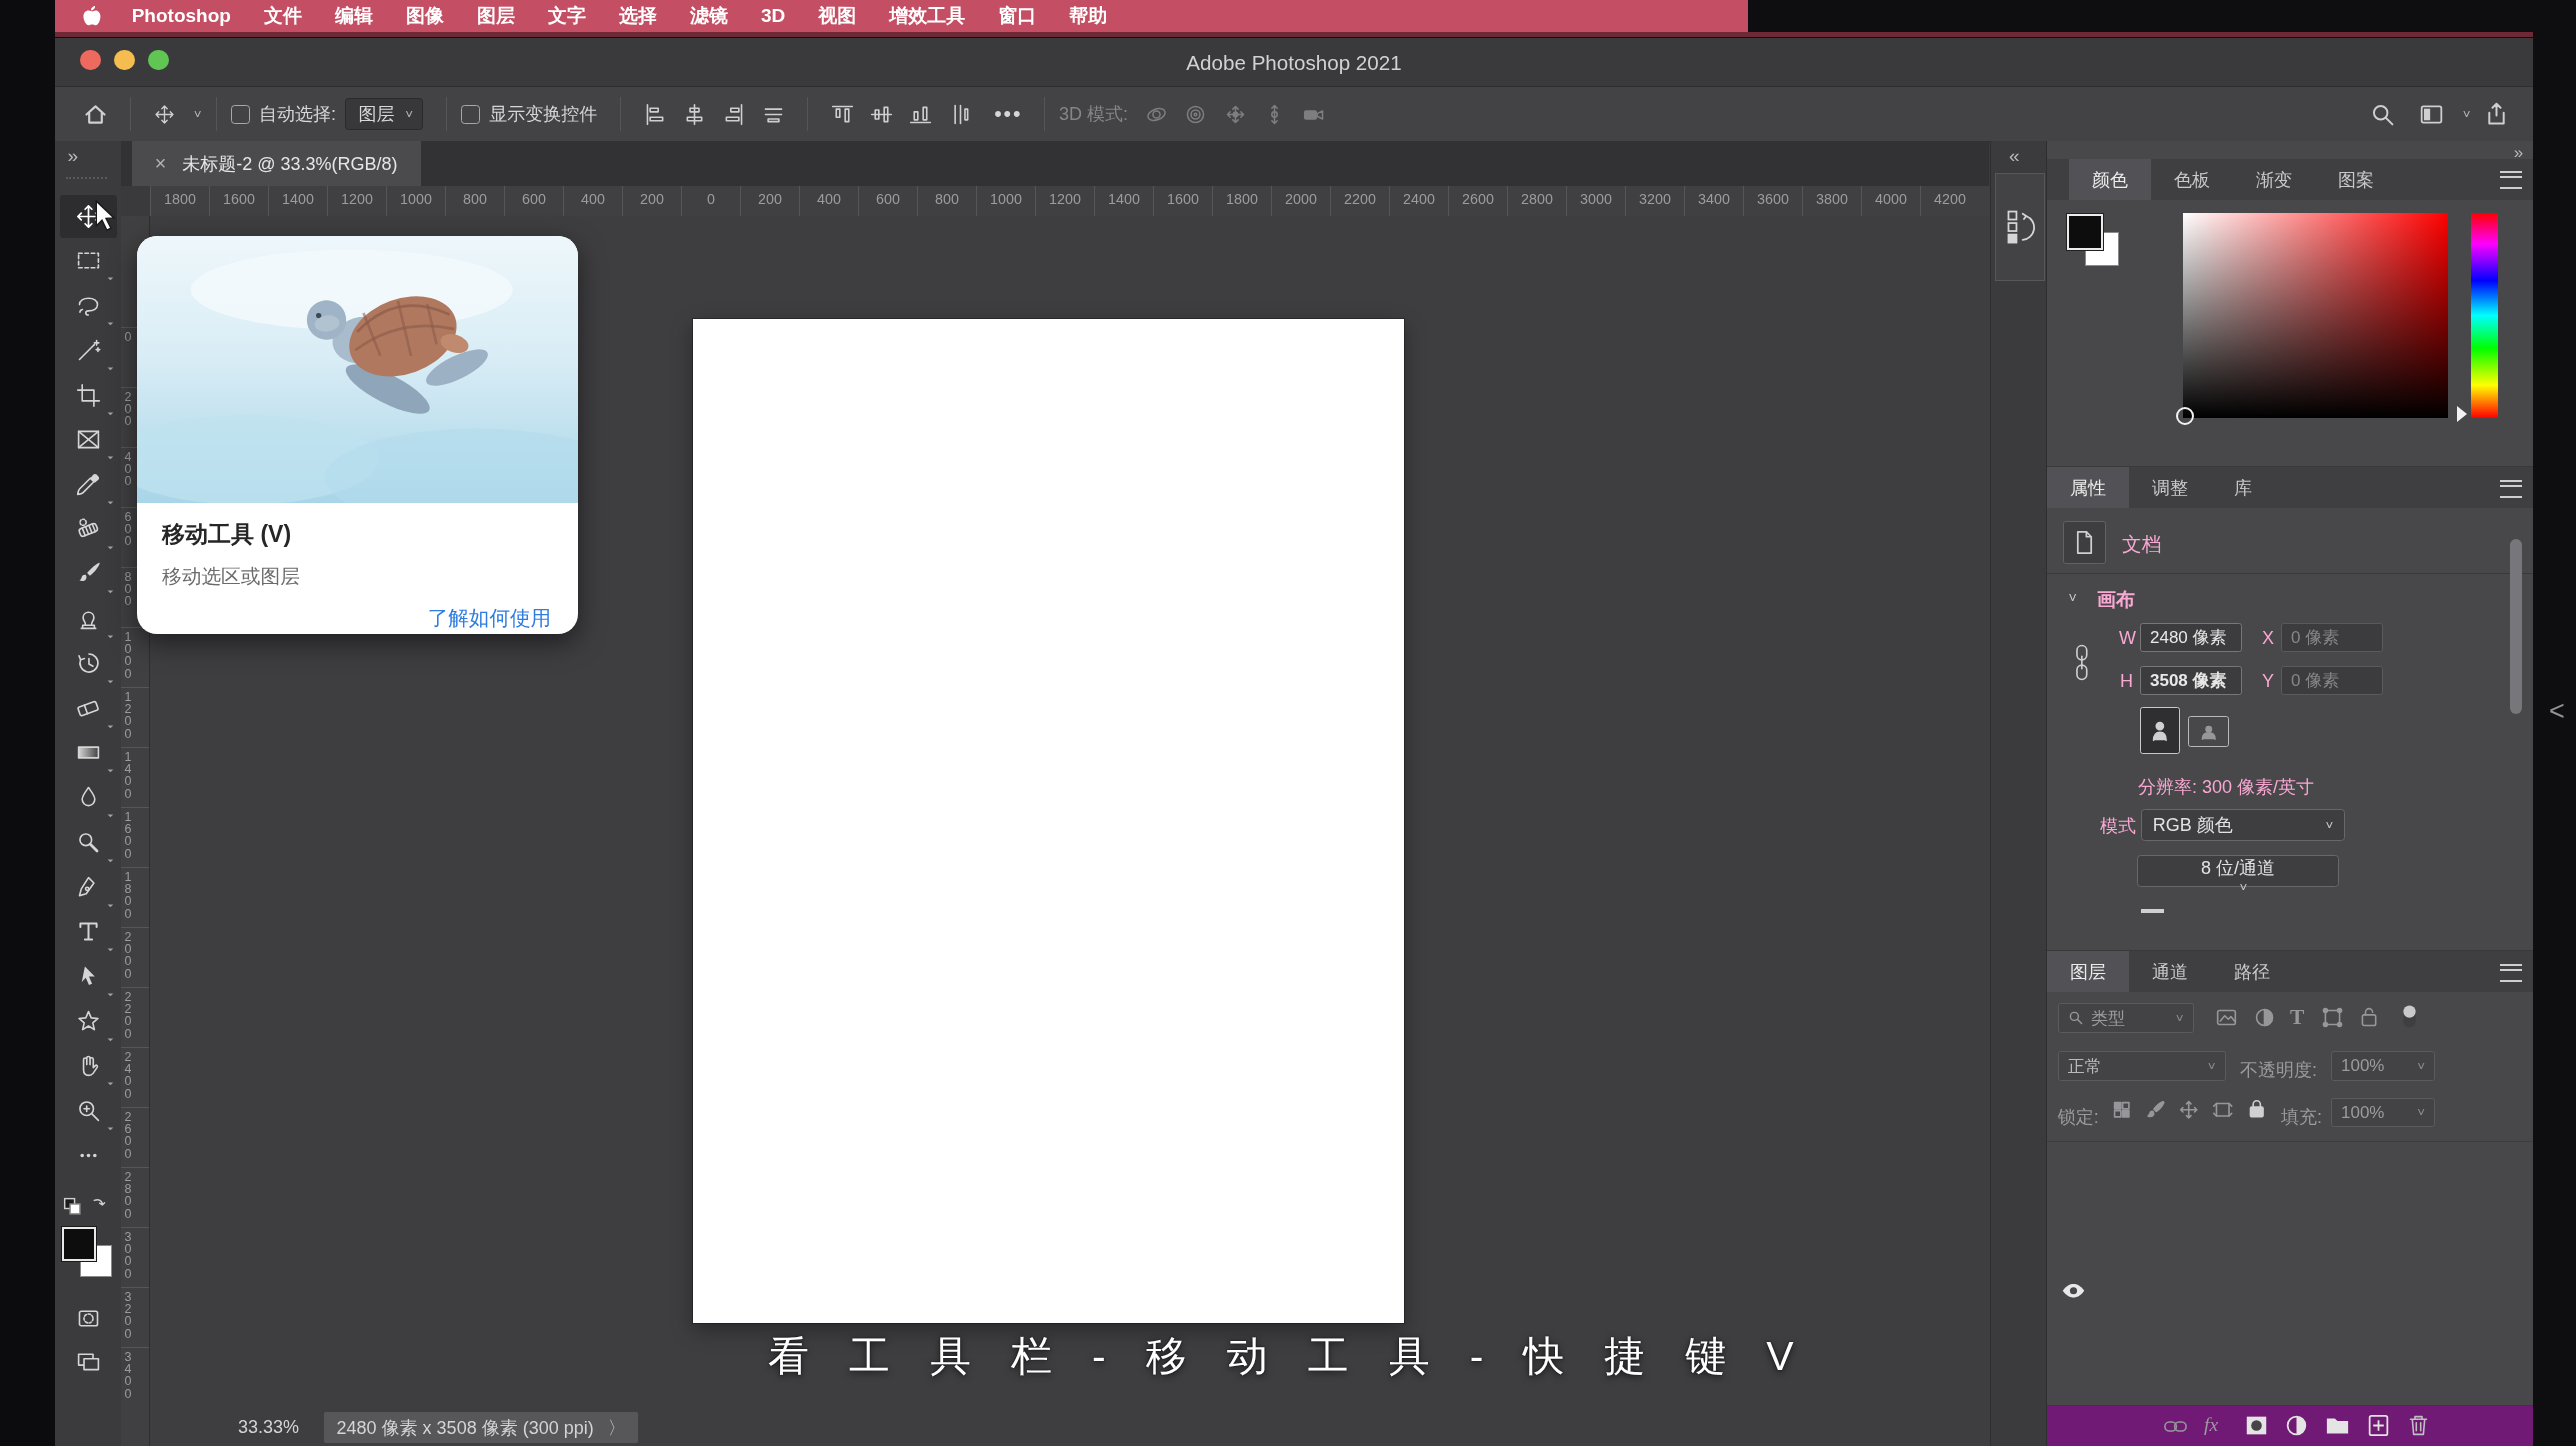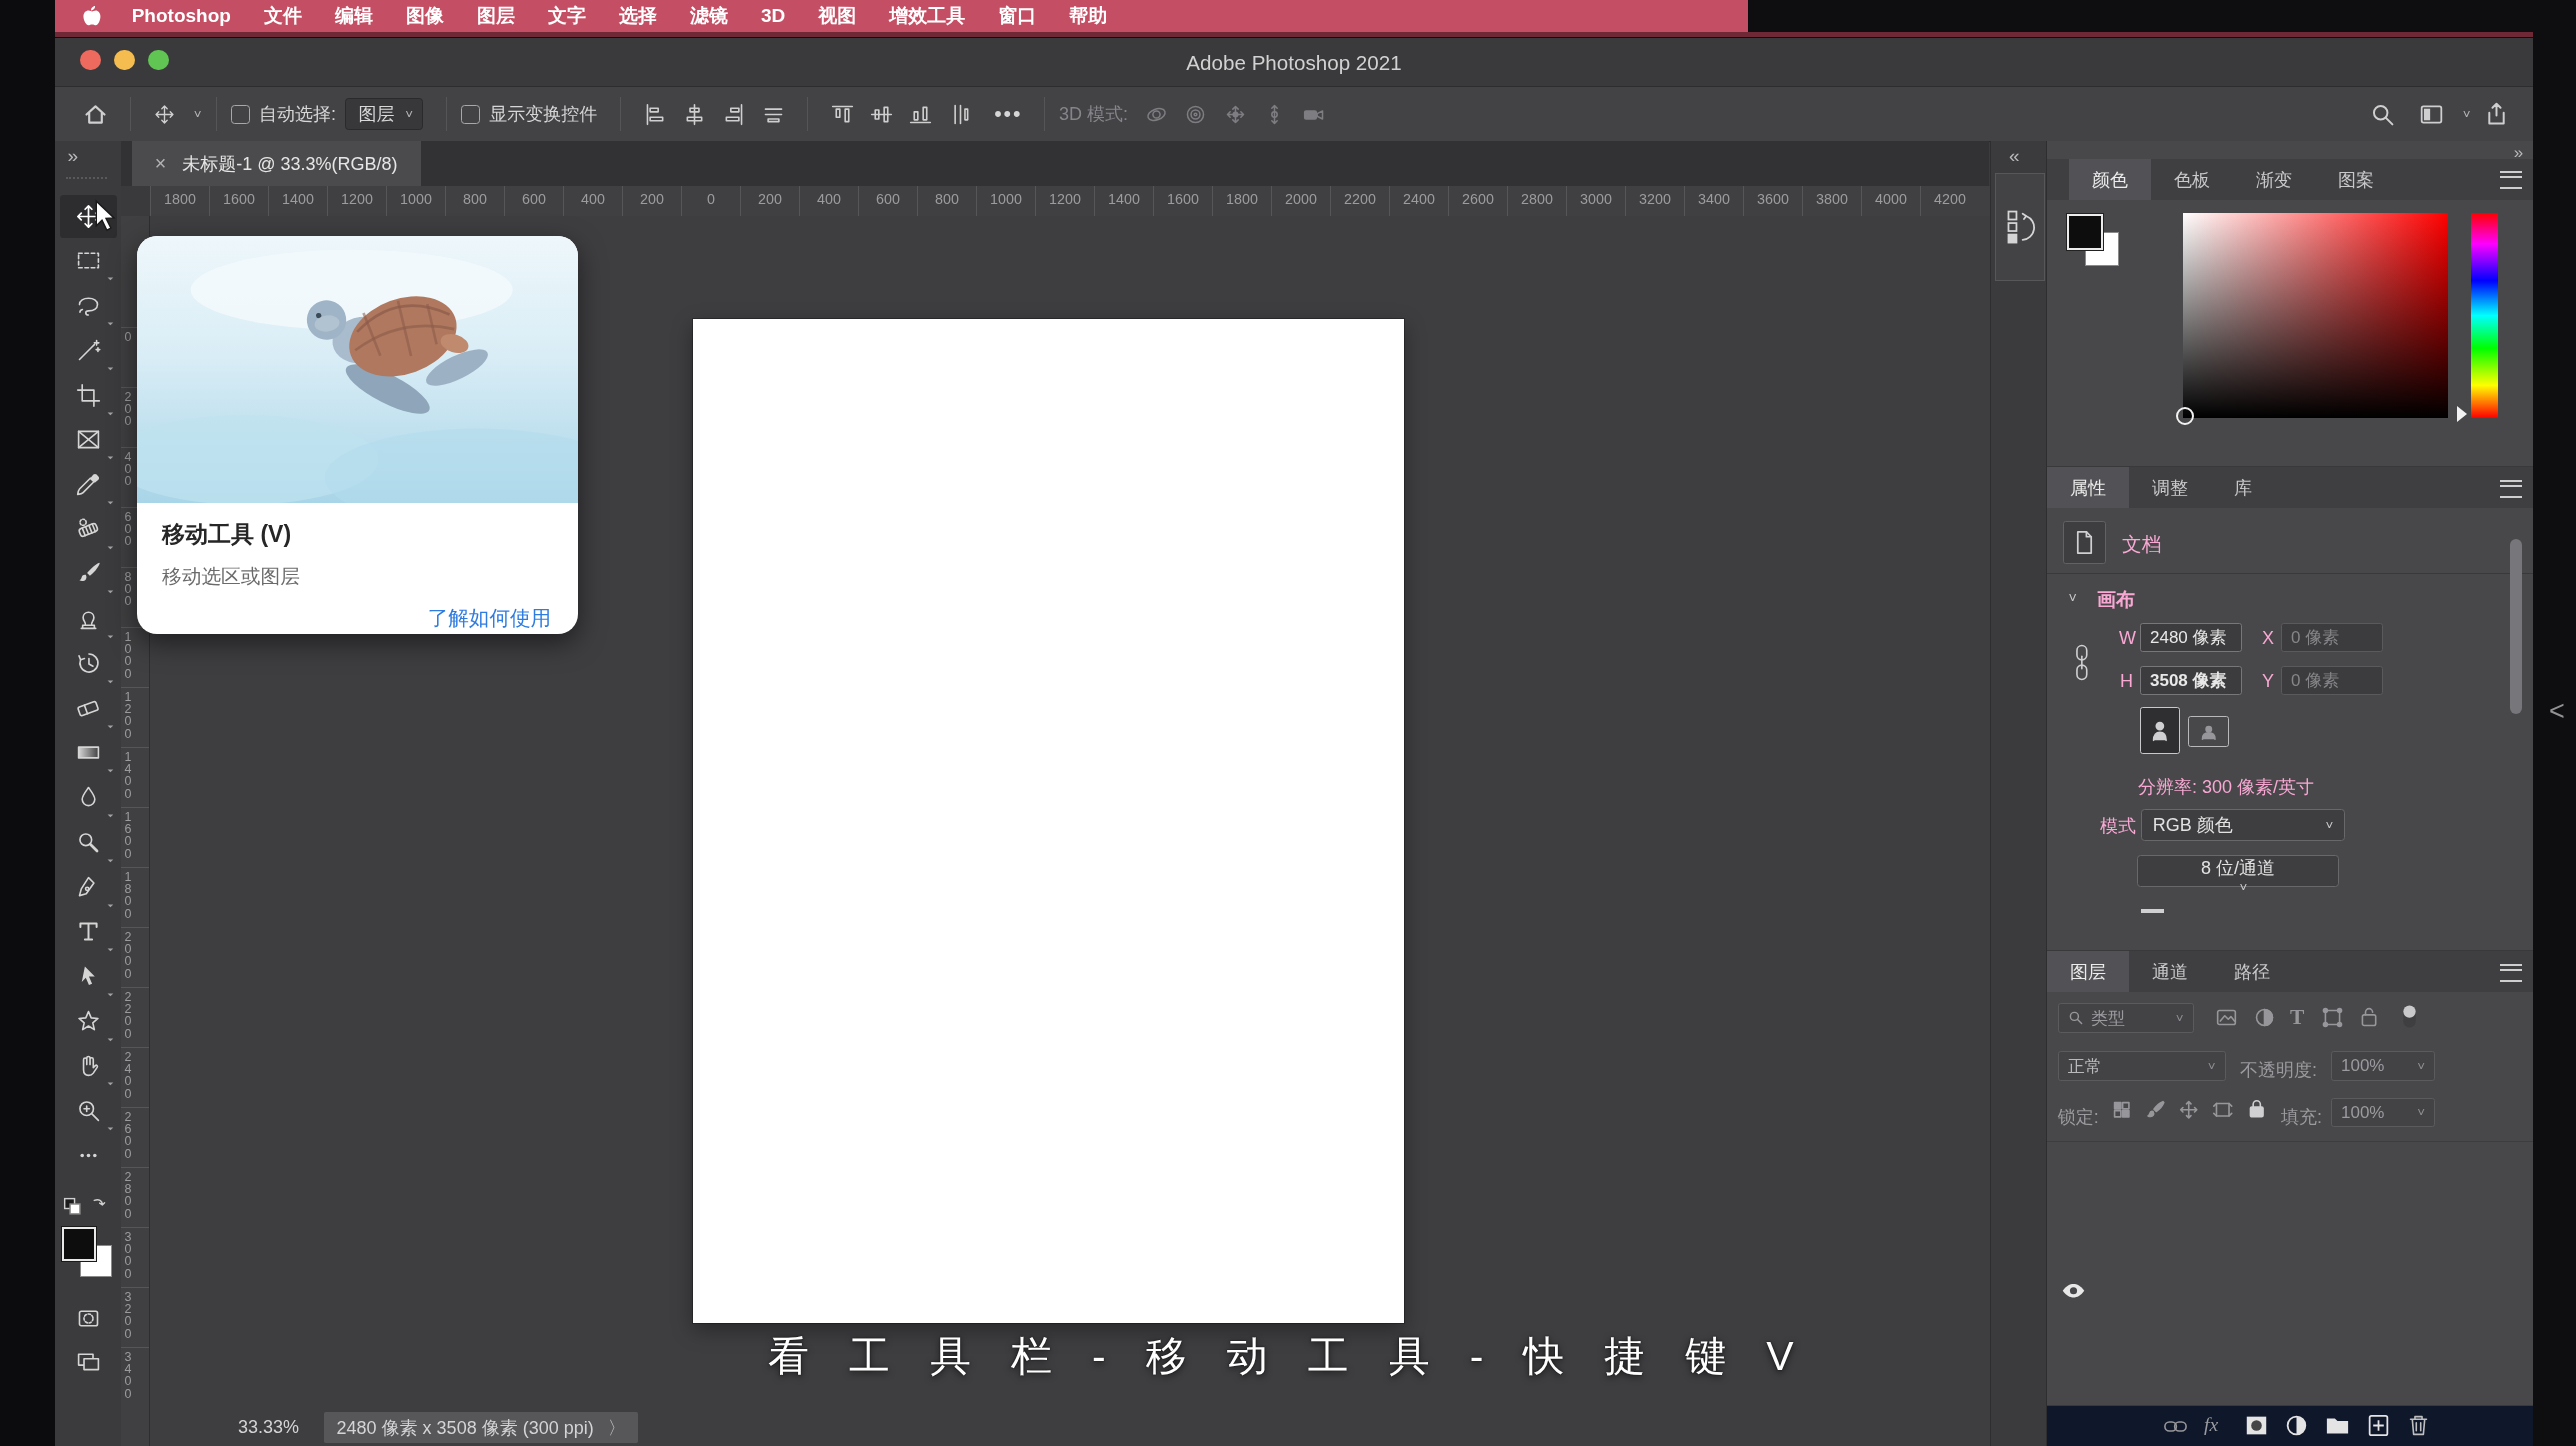--- a/index.html
+++ b/index.html
@@ -415,21 +415,21 @@
         <svg width="27" height="27" viewBox="0 0 30 30">
             <rect x="4" y="7" width="16" height="12"></rect>
             <rect x="10" y="12" width="16" height="12" fill="#3b3b3d"></rect>
           </svg>
       </div>
     </div>
 
     <div class="tabbar">
       <div class="doctab">
         <span class="x">×</span>
-        <span>未标题-1 @ 33.3%(RGB/8)</span>
+        <span>未标题-2 @ 33.3%(RGB/8)</span>
       </div>
     </div>
 
     <div class="ruler-corner"></div>
     <div class="ruler-h">
 
     <span>1800</span>
         <span>1600</span>
         <span>1400</span>
         <span>1200</span>
@@ -707,21 +707,21 @@
         </div>
 
         <div class="abs" style="left:0;top:190px;width:100%;border-top:0.9px solid #3d3d40;"></div>
         <div class="abs" style="left:12.5px;top:329px;">
           <svg width="27" height="21.5" viewBox="0 0 30 24">
               <path d="M3 12C7 6.5 11 4.5 15 4.5S23 6.5 27 12c-4 5.5-8 7.5-12 7.5S7 17.5 3 12z" fill="#e8e8e8"></path>
               <circle cx="15" cy="12" r="4" fill="#47474a"></circle>
             </svg>
         </div>
 
-        <div class="abs" style="left:0;bottom:0;width:100%;height:41px;background:#0f172a;border-top:0.9px solid #39393c;">
+        <div class="abs" style="left:0;bottom:0;width:100%;height:41px;background:#701a75;border-top:0.9px solid #39393c;">
           <span class="abs" style="left:116px;top:9px;"><svg class="pig" width="25" height="23" viewBox="0 0 28 26">
                 <rect x="2" y="8" width="13" height="10" rx="5"></rect>
                 <rect x="13" y="8" width="13" height="10" rx="5"></rect>
               </svg></span>
           <span class="abs" style="left:157px;top:7.2px;color:#9b9b9f;font-size:19.7px;font-style:italic;font-family:'Liberation Serif',serif;">fx</span>
           <span class="abs" style="left:197px;top:8px;"><svg width="25" height="23" viewBox="0 0 28 26">
                 <rect x="3" y="3" width="22" height="20" fill="#e4e4e4"></rect>
                 <circle cx="14" cy="13" r="6" fill="#454548"></circle>
               </svg></span>
           <span class="abs" style="left:238px;top:8px;"><svg width="23" height="23" viewBox="0 0 26 26">

